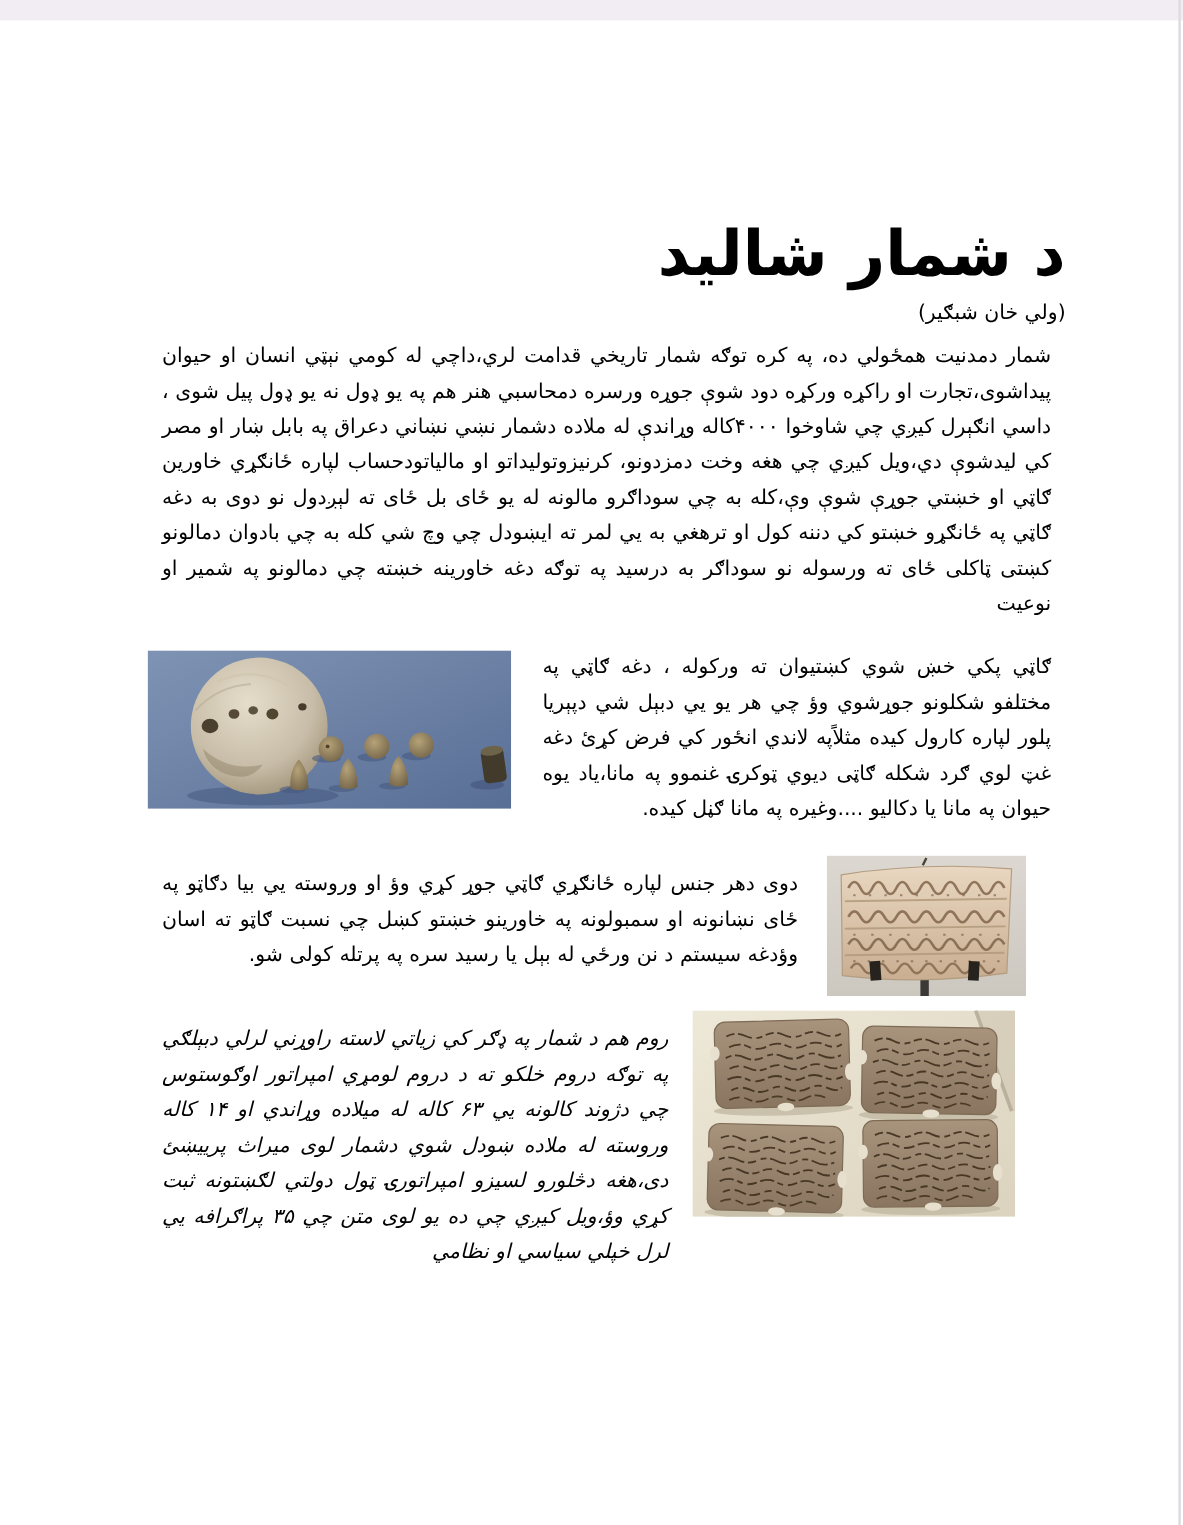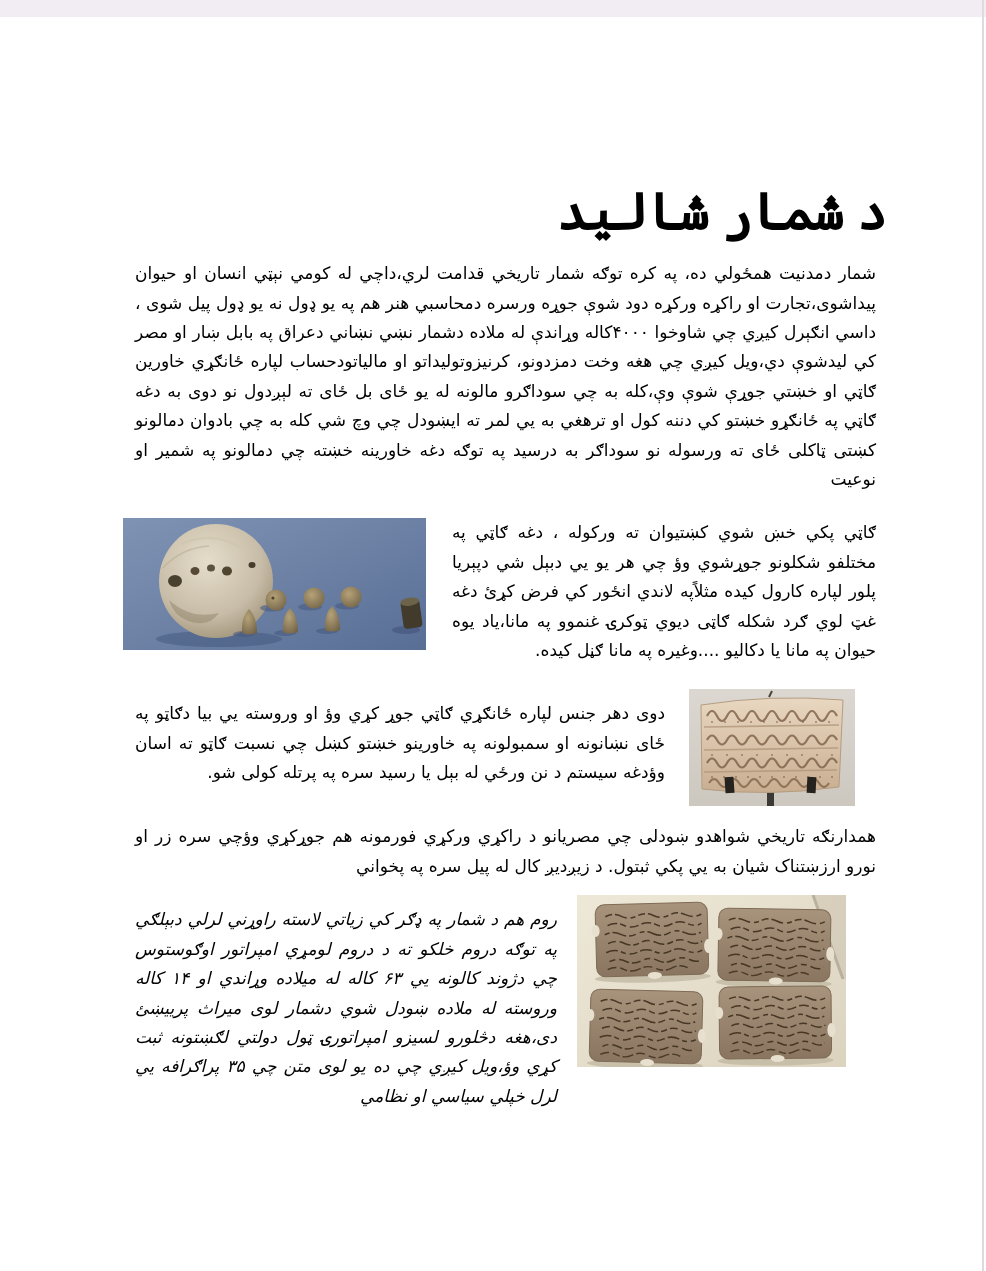--- a/index.html
+++ b/index.html
@@ -28,21 +28,20 @@
     width: 765px;
     direction: rtl;
   }
   h1.doc-title {
     margin: 160px 0 4px 0;
     font-size: 52px;
     line-height: 1.35;
     font-weight: bold;
     text-align: right;
     letter-spacing: 1px;
-    font-family: Liberation Serif, serif;
   }
   .byline {
     font-size: 17px;
     text-align: right;
     margin: 0 0 0 0;
   }
   p.body-text {
     font-size: 17px;
     line-height: 29.4px;
     text-align: justify;
@@ -67,20 +66,21 @@
 </head>
 <body>
 
 <div class="top-strip"></div>
 <div class="right-edge-line"></div>
 
 <div class="content">
 
   <h1 class="doc-title"><span>د شمار شالید</span></h1>
 
+  <div class="byline">(ولي خان شبګير)</div>
 
   <p class="body-text para-first" dir="rtl">شمار دمدنیت همځولي ده، په کره توګه شمار  تاریخي قدامت لري،داچي له کومي  نېټي انسان او حیوان پیداشوی،تجارت او راکړه ورکړه دود شوې جوړه ورسره دمحاسبي هنر هم  په یو ډول نه یو ډول پیل شوی ، داسي انګېرل کیږي چي شاوخوا  ۴۰۰۰کاله وړاندې له ملاده دشمار نښي نښاني  دعراق په بابل ښار او  مصر کي لیدشوې دي،ویل کیږي چي هغه وخت  دمزدونو، کرنیزوتولیداتو  او مالیاتودحساب  لپاره  ځانګړي خاورین ګاټي او خښتي  جوړې شوې وې،کله به چي سوداګرو مالونه له یو ځای بل ځای ته لېږدول نو دوی به دغه ګاټي په ځانګړو خښتو کي دننه کول او ترهغي به یي لمر ته ایښودل چي وچ شي کله به چي بادوان دمالونو کښتی ټاکلی ځای ته ورسوله نو سوداګر به درسید په توګه دغه خاورینه خښته چي دمالونو په شمیر او نوعیت</p>
 
   <div class="wrap-row">
     <figure class="fig1" aria-label="clay-accounting-ball-and-tokens-photo">
       <svg width="303" height="132" viewBox="0 0 303 132">
         <defs>
           <linearGradient id="f1bg" x1="0" y1="0" x2="1" y2="1">
             <stop offset="0" stop-color="#7f94b4"></stop>
               <stop offset="1" stop-color="#596e95"></stop>
@@ -156,21 +156,20 @@
         <path d="M22 33 H148" stroke="#6f543c" stroke-width="1.6" stroke-dasharray="2 11" opacity="0.6"></path>
         <path d="M22 66 H148" stroke="#6f543c" stroke-width="1.6" stroke-dasharray="2 13" opacity="0.6"></path>
         <path d="M22 88 H146" stroke="#6f543c" stroke-width="1.6" stroke-dasharray="2 10" opacity="0.6"></path>
         <rect x="36" y="88" width="9" height="16" fill="#26231f" transform="rotate(-4 40 96)"></rect>
         <rect x="118" y="88" width="9" height="16" fill="#26231f" transform="rotate(3 122 96)"></rect>
         <path d="M80 8 l3 -6" stroke="#4a4338" stroke-width="2"></path>
       </svg>
     </figure>
   </div>
 
-  <p class="body-text para-p3" dir="rtl">همدارنګه تاریخي شواهدو ښودلی چي مصریانو د راکړي ورکړي فورمونه  هم جوړکړي وؤچي سره زر او نورو ارزښتناک شیان به یي پکي ثبتول.  د زیږدیږ کال له پیل سره په پخواني</p>
 
   <div class="wrap-row row-p3">
     <p class="body-text" dir="rtl">روم هم د شمار  په ډګر کي زیاتي لاسته راوړني لرلي دبېلګي په توګه دروم خلکو ته د دروم لومړي امپراتور اوګوستوس چي دژوند کالونه یي ۶۳ کاله له میلاده وړاندي او ۱۴ کاله  وروسته له ملاده ښودل شوي دشمار لوی میراث پرییښئ دی،هغه دڅلورو لسیزو امپراتورۍ ټول دولتي لګښتونه ثبت کړي وؤ،ویل کیږي چي ده یو لوی متن چي ۳۵ پراګرافه یي لرل خپلي سیاسي او نظامي</p>
     <figure class="fig3" aria-label="ancient-wooden-writing-tablets-photo">
       <svg width="269" height="172" viewBox="0 0 269 172">
         <defs>
           <linearGradient id="f3bg" x1="0" y1="0" x2="1" y2="1">
             <stop offset="0" stop-color="#eee8d8"></stop>
               <stop offset="1" stop-color="#dbd3be"></stop>
           </linearGradient>

